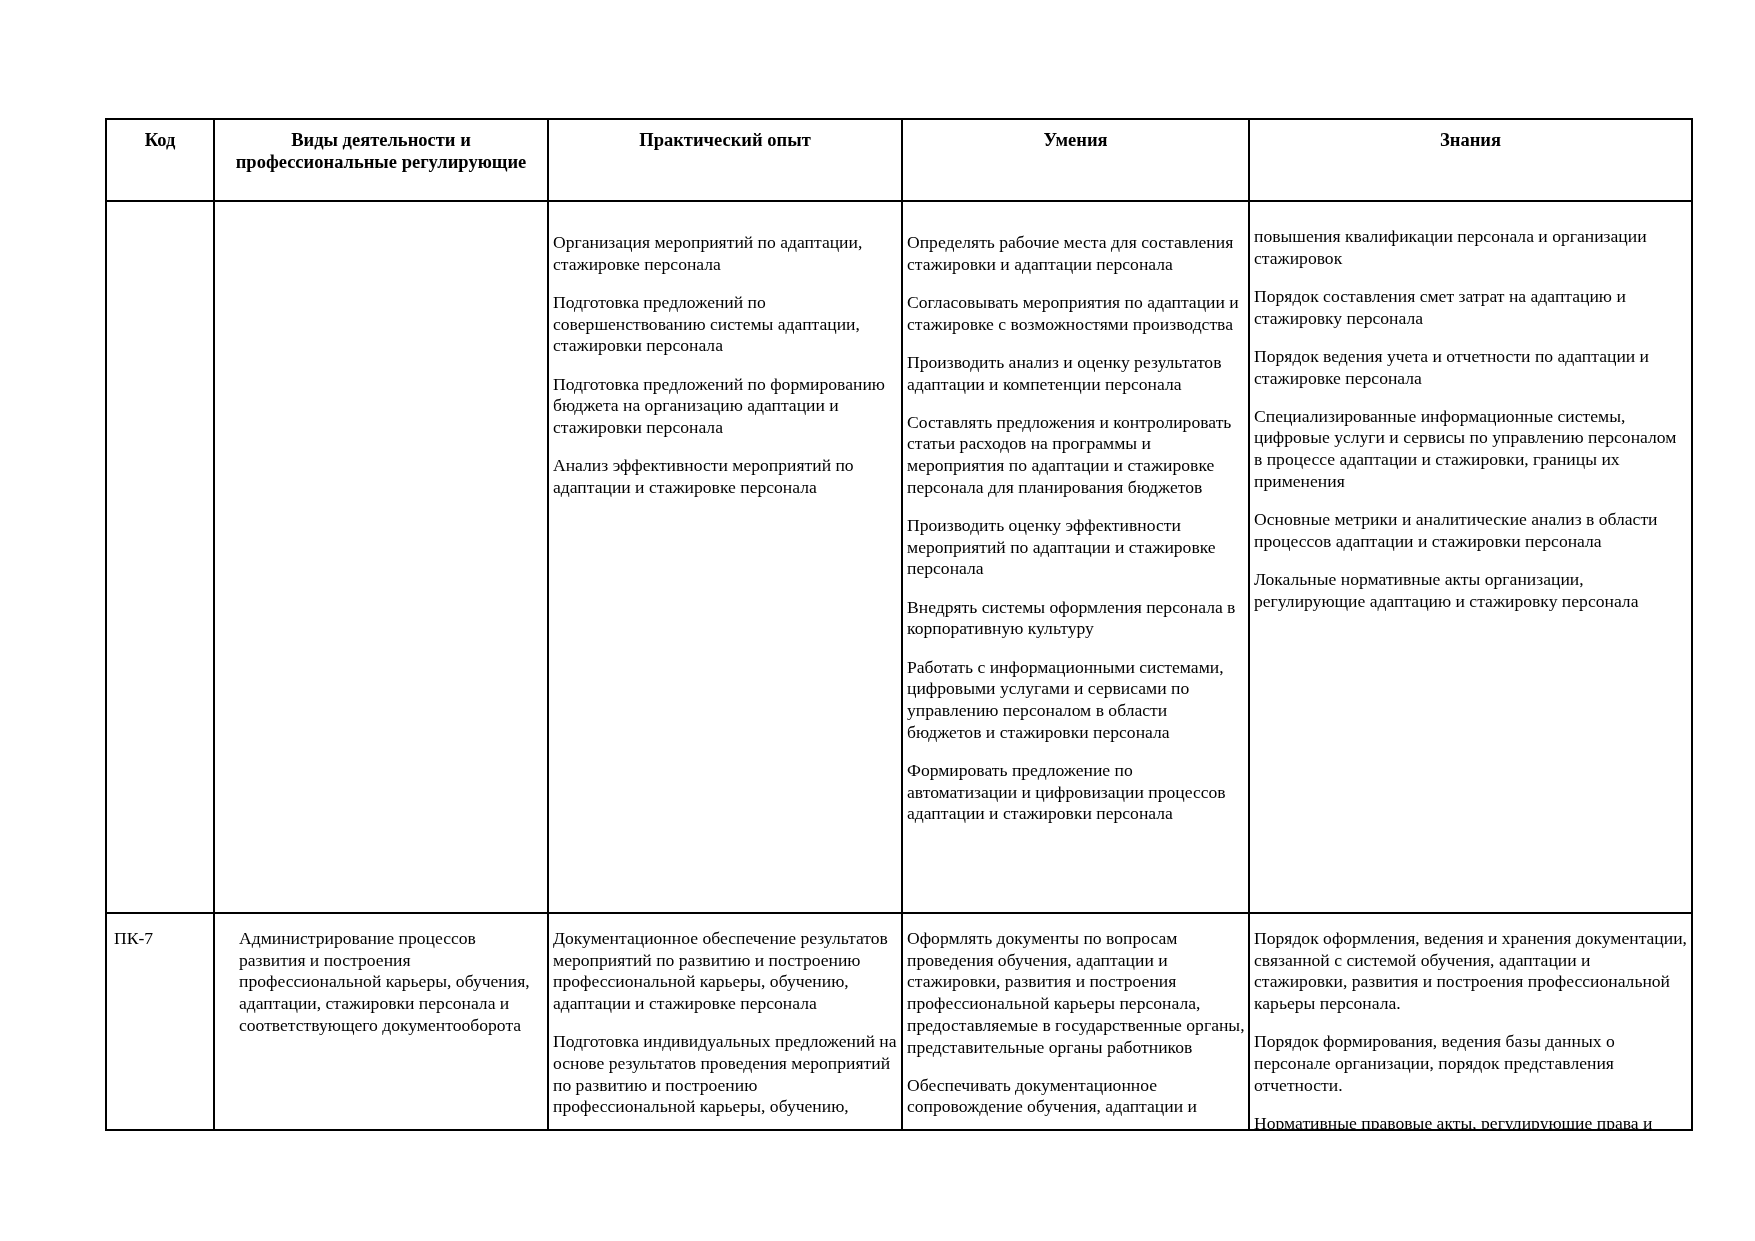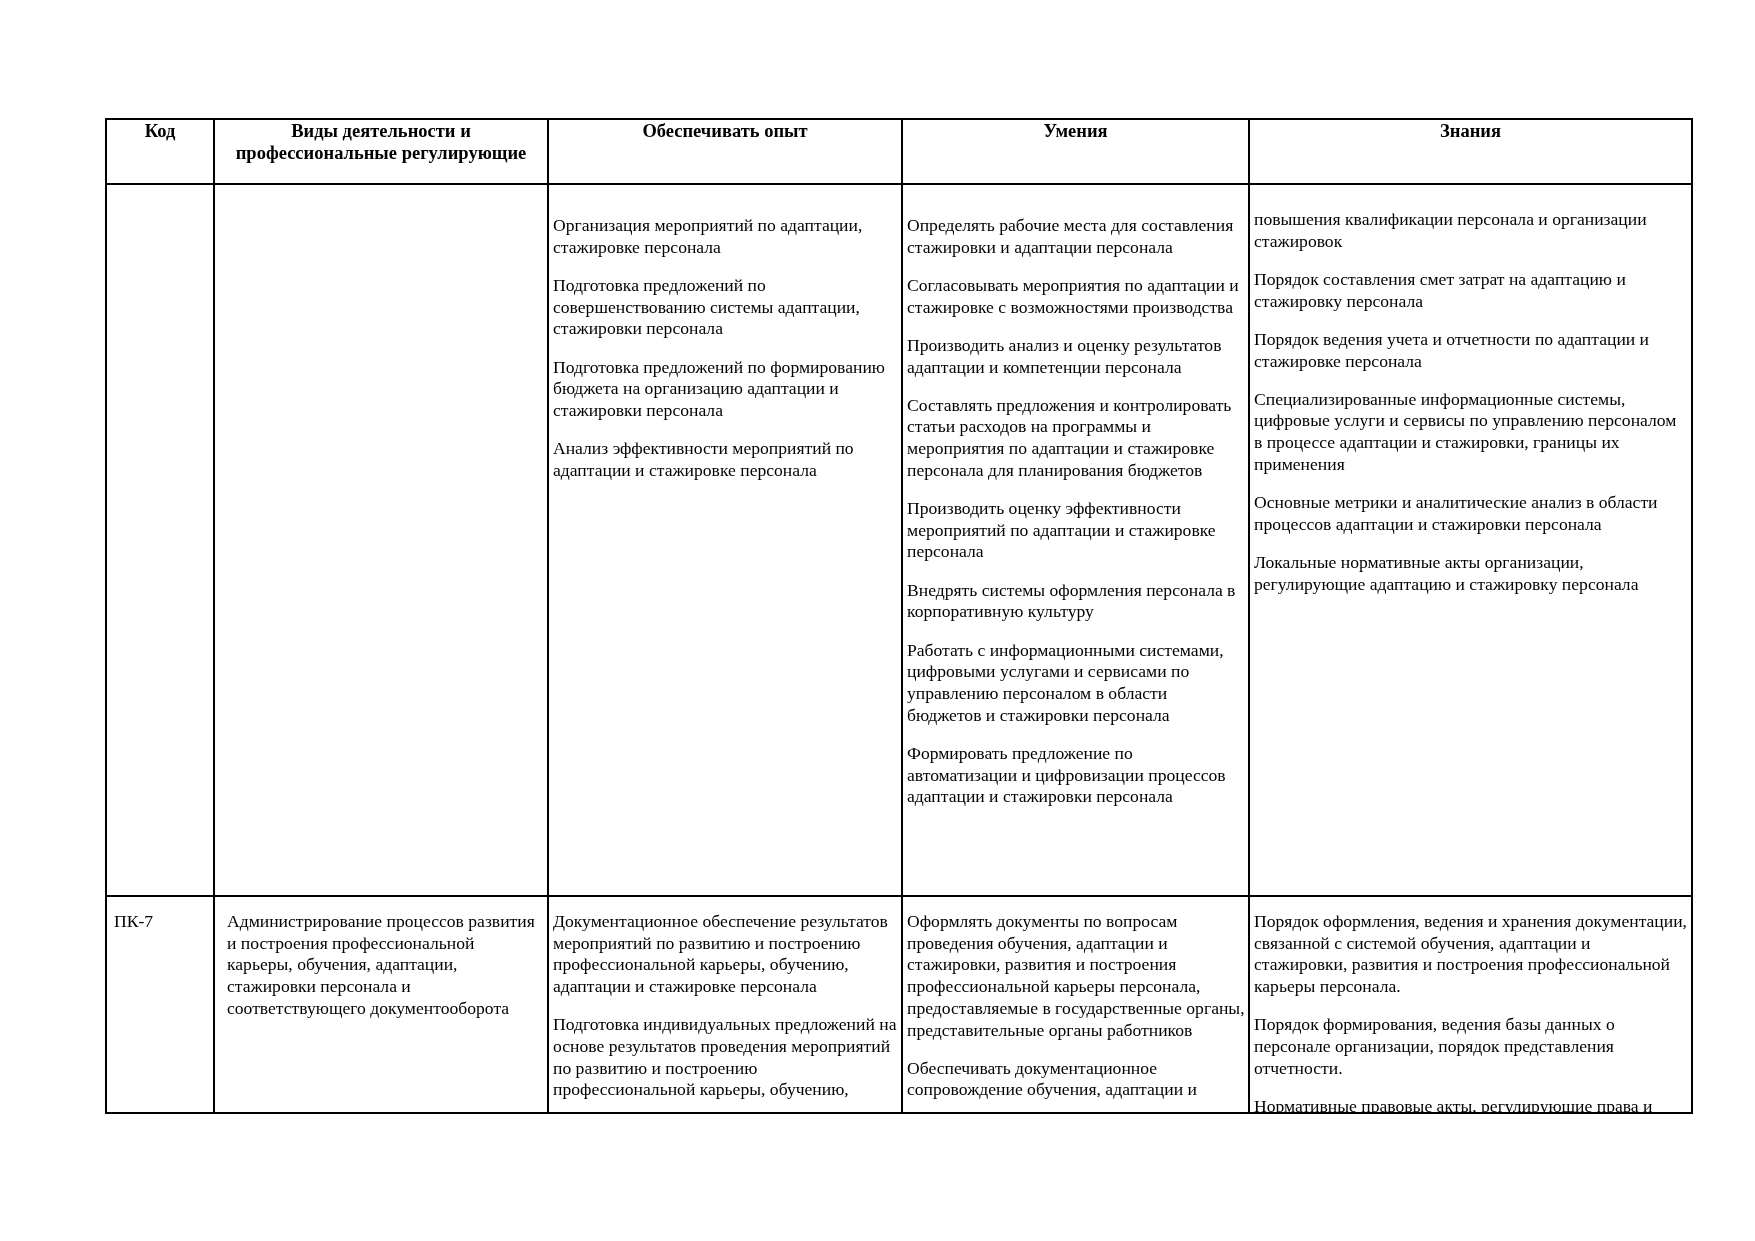--- a/index.html
+++ b/index.html
@@ -30,53 +30,54 @@
   .comp-table th, .comp-table td {
     border: 2px solid #000000;
     vertical-align: top;
     padding: 0;
   }
   .comp-table th {
     font-weight: bold;
     font-size: 18.5px;
     line-height: 22px;
     text-align: center;
-    height: 65px;
+    height: 82px;
+    padding-top: 9px;
   }
   .cellbox {
     overflow: hidden;
     font-size: 17.6px;
     line-height: 21.7px;
     padding: 14px 3px 0 4px;
     text-align: left;
   }
   .row1 .cellbox { height: 710px; padding-top: 30px; }
   .row1 .cellbox.tight { padding-top: 24px; }
   .row2 .cellbox { height: 215px; padding-top: 14px; }
   .cellbox p { margin: 0 0 16.5px 0; }
   .code-box { padding-left: 7px; }
-  .activities-box { padding-left: 12px; padding-right: 4px; }
+  .activities-box { padding-left: 24px; padding-right: 4px; }
 </style>
 </head>
 <body>
 
 <div class="page">
   <table class="comp-table">
     <colgroup>
       <col style="width:108px">
       <col style="width:334px">
       <col style="width:354px">
       <col style="width:347px">
       <col style="width:443px">
     </colgroup>
     <thead>
       <tr>
         <th>Код</th>
         <th>Виды деятельности и профессиональные регулирующие</th>
-        <th>Обеспечивать опыт</th>
+        <th>Практический опыт</th>
         <th>Умения</th>
         <th>Знания</th>
       </tr>
     </thead>
     <tbody>
       <tr class="row1">
         <td>
           <div class="cellbox code-box"></div>
         </td>
         <td>

